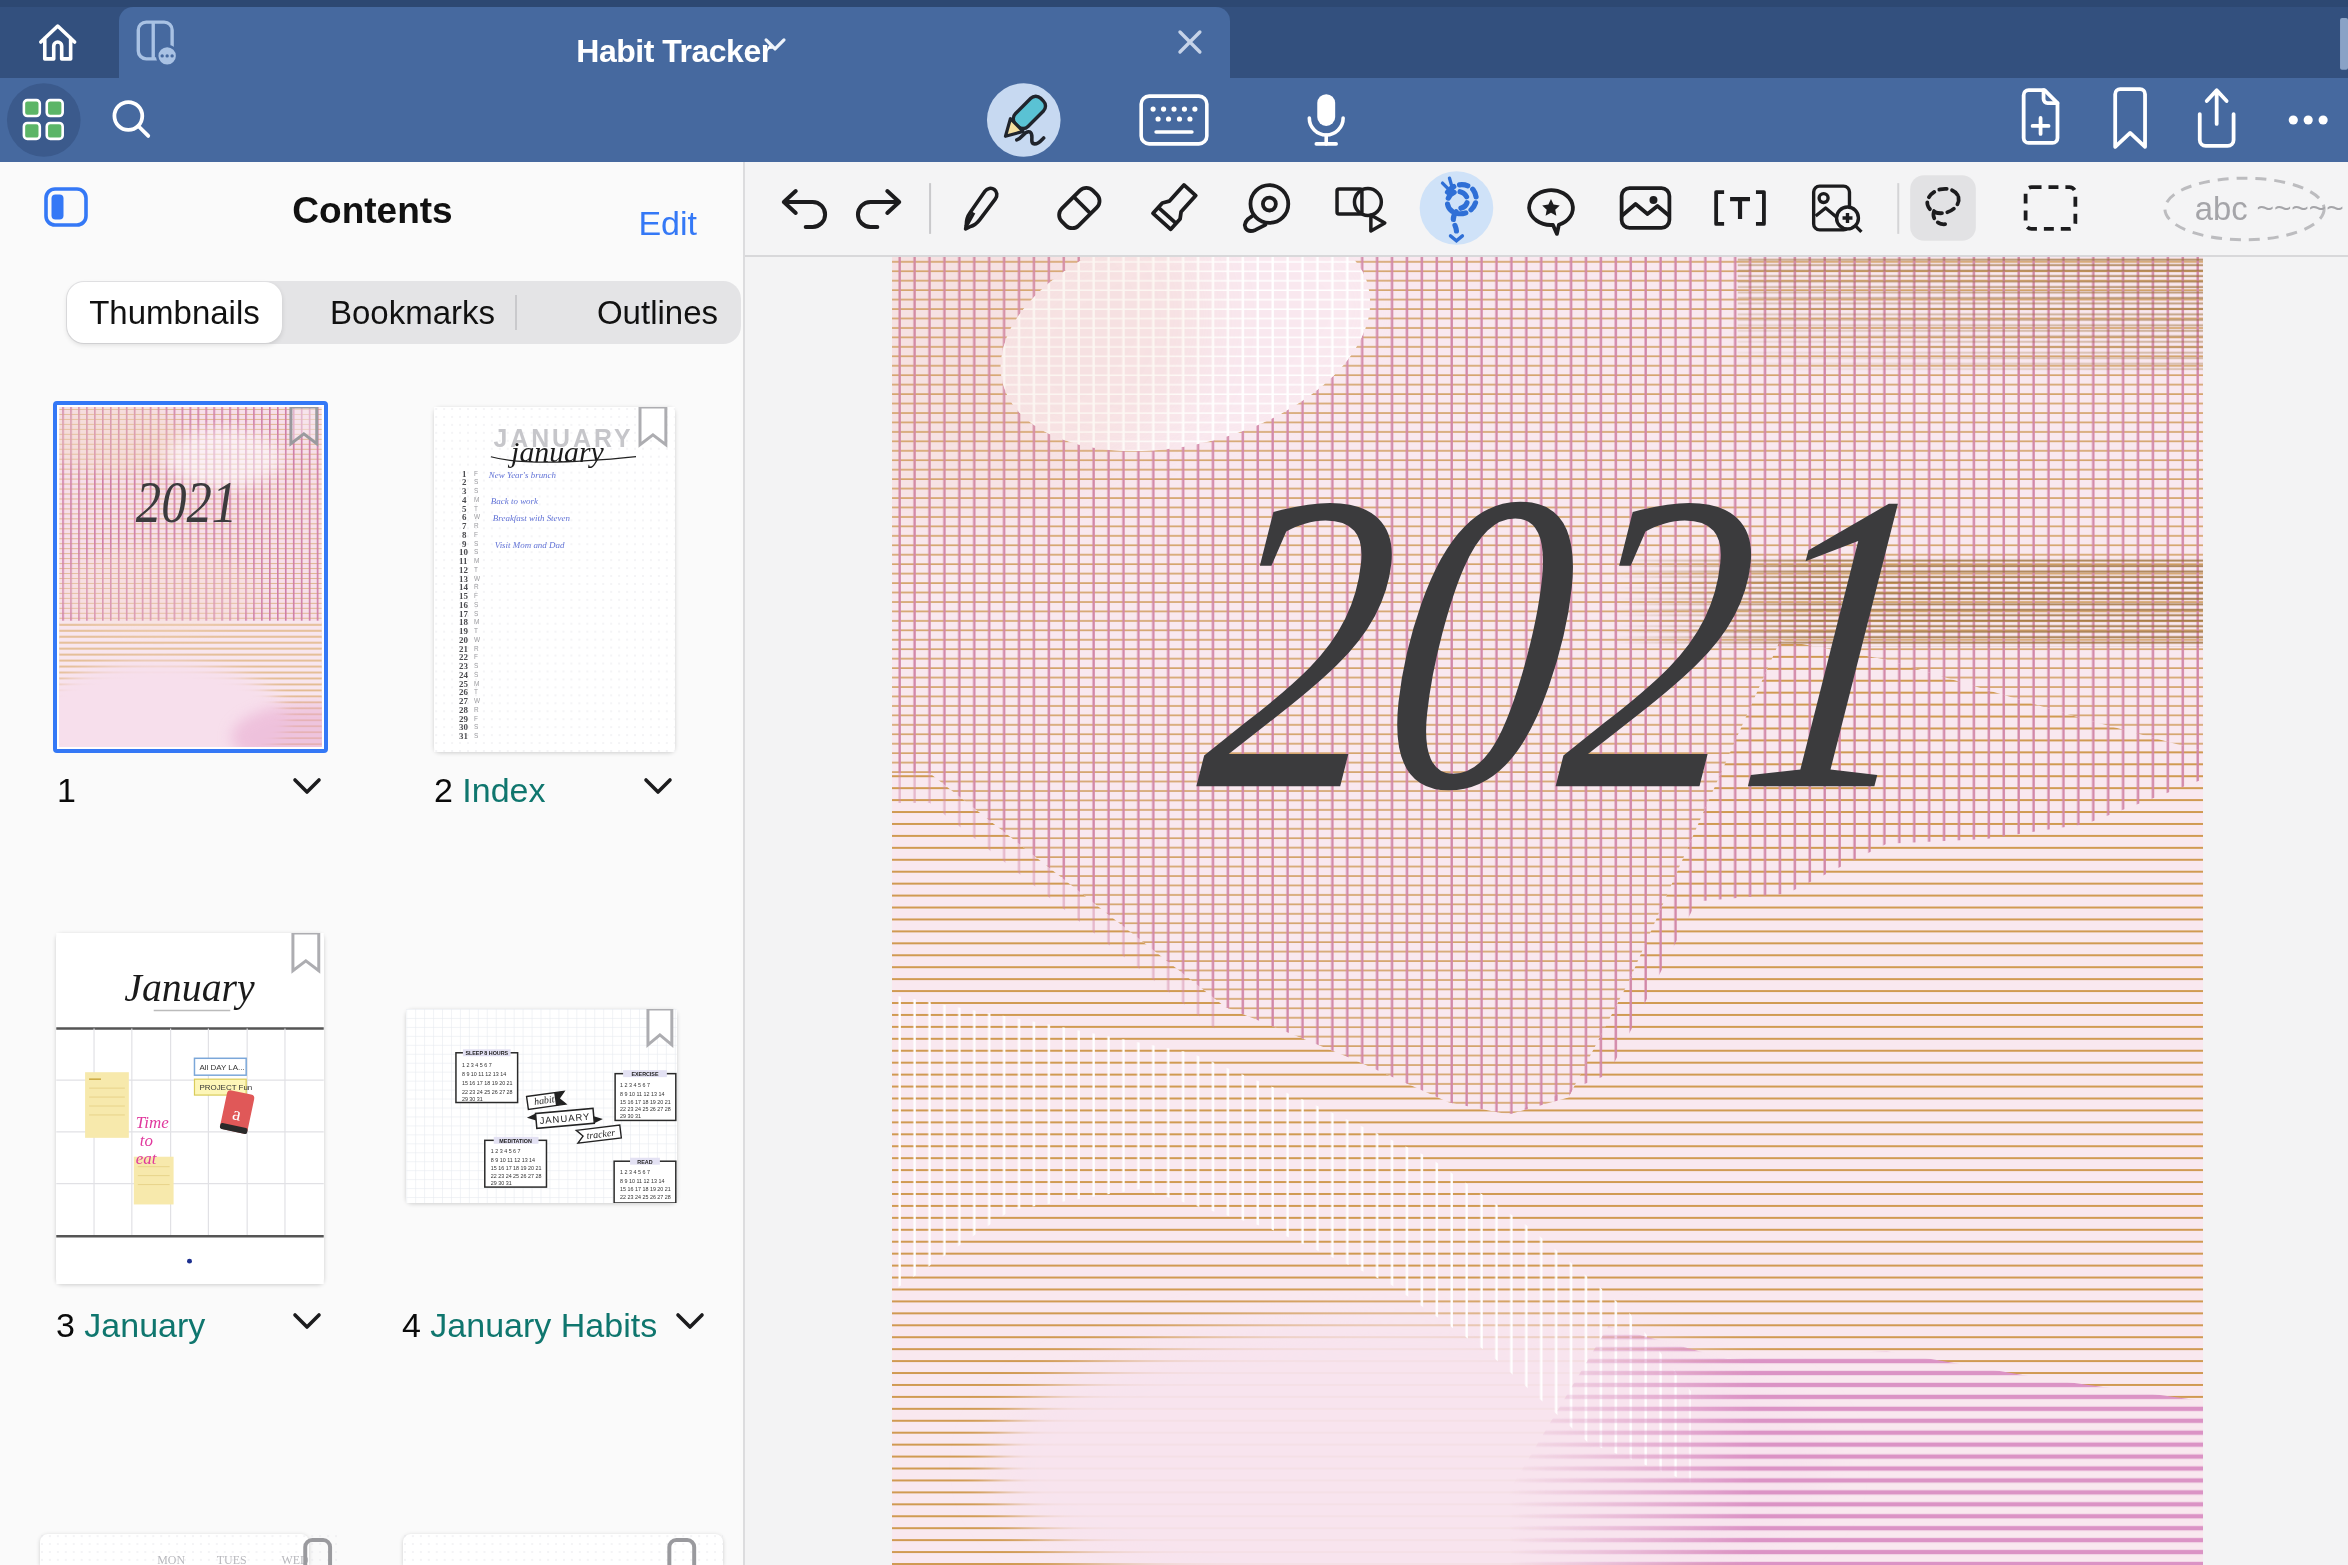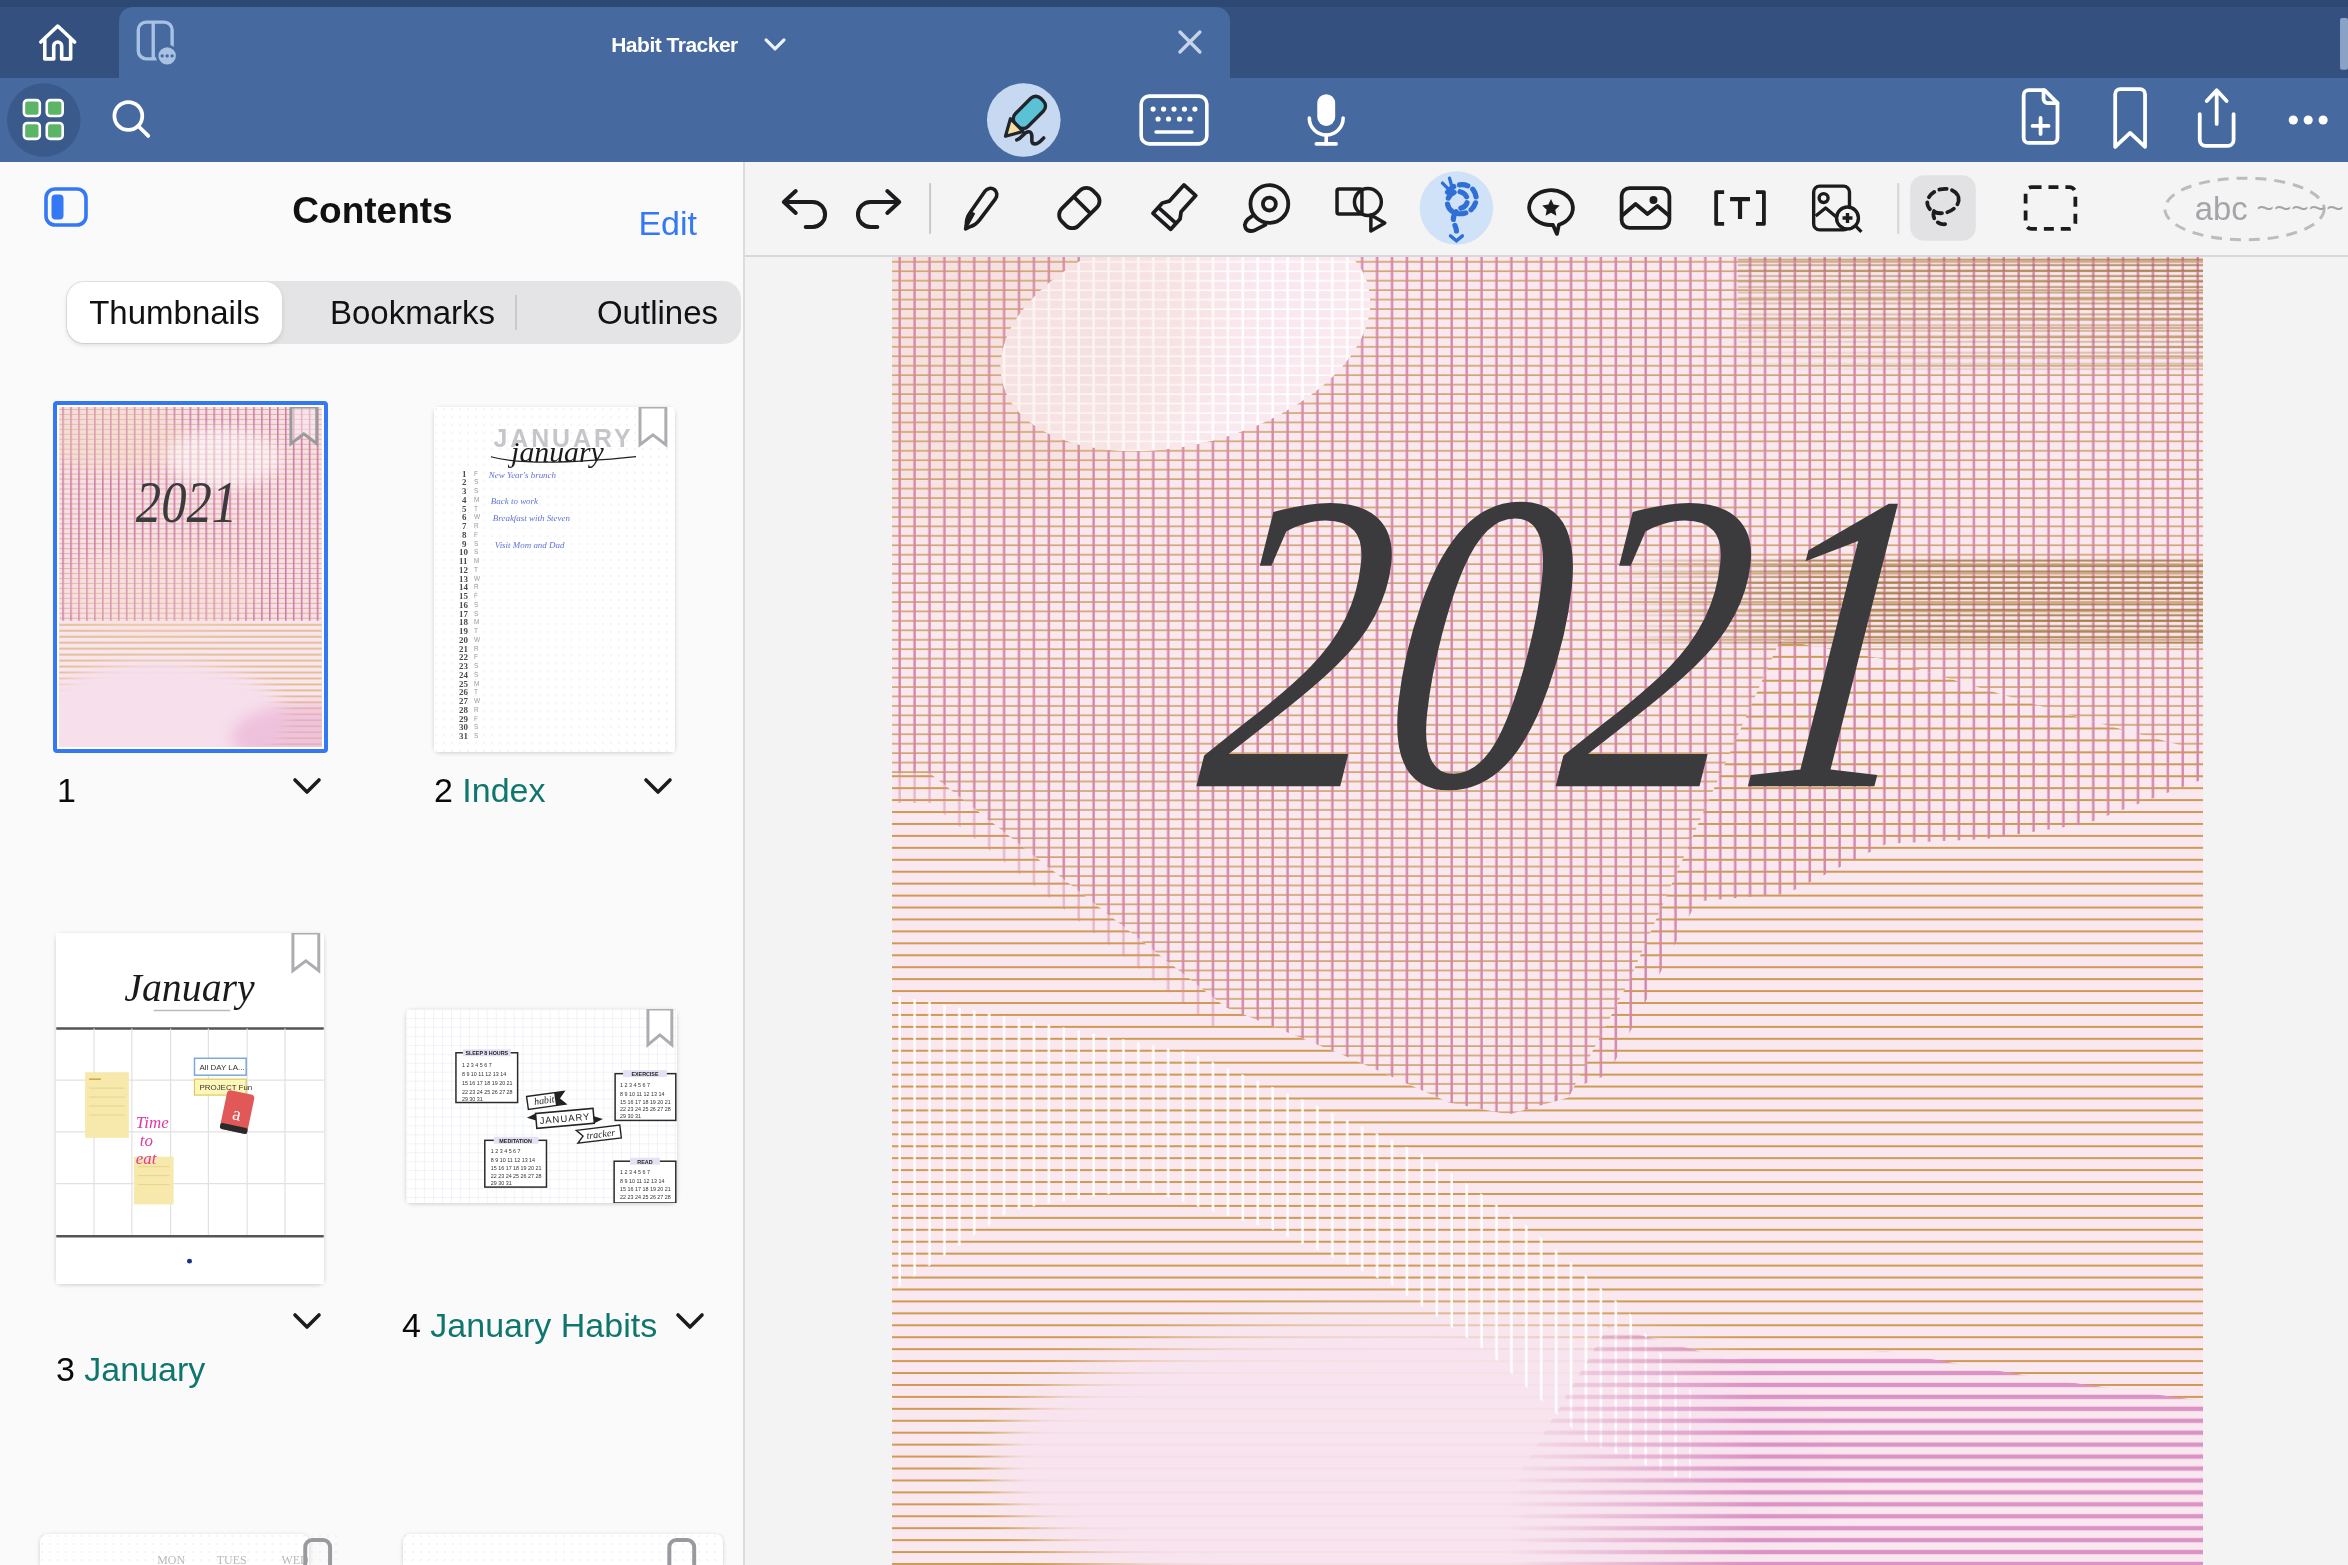--- a/index.html
+++ b/index.html
@@ -3,21 +3,21 @@
 <meta charset="utf-8">
 <style>
 html,body{margin:0;padding:0;}
 body{width:2348px;height:1565px;overflow:hidden;position:relative;font-family:"Liberation Sans",sans-serif;background:#f4f4f5;}
 .abs{position:absolute;}
 
 #tabbar{left:0;top:0;width:2348px;height:78px;background:#33507e;}
 #tabbar .topstrip{left:0;top:0;width:2348px;height:7px;background:#2d4872;position:absolute;}
 #tab{left:119px;top:7px;width:1111px;height:71px;background:#46699f;border-radius:14px 14px 0 0;position:absolute;}
 #bluebar{left:0;top:78px;width:2348px;height:85px;background:#46699f;}
-#tabtitle{width:1111px;top:26px;left:0;text-align:center;color:#fff;font-size:21px;font-weight:700;letter-spacing:-0.5px;position:absolute;}
+#tabtitle{width:1111px;top:26px;left:0;text-align:center;color:#fff;font-size:32px;font-weight:700;letter-spacing:-0.5px;position:absolute;}
 
 #sidebar{left:0;top:162px;width:745px;height:1403px;background:#fafafa;border-right:2px solid #dcdcde;box-sizing:border-box;}
 #contents{left:0;top:28px;width:745px;text-align:center;font-size:37px;font-weight:700;color:#111;position:absolute;}
 #edit{right:46px;top:30px;font-size:34px;color:#3478f6;position:absolute;margin-top:12px;}
 #seg{left:37px;top:119px;width:675px;height:63px;background:#e4e4e6;border-radius:18px;position:absolute;margin-left:29px;}
 #seg .pill{left:1px;top:1px;width:215px;height:61px;background:#fff;border-radius:17px;position:absolute;box-shadow:0 2px 5px rgba(0,0,0,.12);}
 #seg .lbl{position:absolute;top:0;height:63px;line-height:63px;text-align:center;font-size:33px;color:#111;}
 #seg .divd{position:absolute;left:449px;top:14px;width:2px;height:35px;background:#c9c9cc;}
 .thumbpage{position:absolute;background:#fff;border-radius:6px;box-shadow:0 1px 4px rgba(0,0,0,.18);}
 .tlabel{position:absolute;font-size:34px;color:#0a0a0a;}
@@ -311,21 +311,21 @@
         <g transform="translate(182,180) rotate(12)">
           <rect x="-14" y="-20" width="28" height="40" rx="4" fill="#e05858"></rect>
           <rect x="-14" y="14" width="28" height="6" rx="2" fill="#2a2a2a"></rect>
           <text x="0" y="8" text-anchor="middle" font-family="Liberation Serif" font-size="19" fill="#fff">a</text>
         </g>
         <circle cx="134" cy="330" r="2.5" fill="#1c2f8f"></circle>
         <path d="M238,0 h26 v38 l-13,-10 l-13,10 z" fill="#fff"></path>
         <path d="M238,0 h26 v38 l-13,-10 l-13,10 z" fill="none" stroke="#adadb1" stroke-width="3"></path>
       </svg>
     </div>
-    <div class="tlabel" style="left:56px;top:1144px;margin-top:44px;">3 <span class="gray">January</span></div>
+    <div class="tlabel" style="left:56px;top:1144px;">3 <span class="gray">January</span></div>
     <svg class="chev" style="left:292px;top:1150px" width="30" height="20" viewBox="0 0 30 20">
         <path d="M3,3 l12,12 l12,-12" fill="none" stroke="#1c1c1e" stroke-width="3.6" stroke-linecap="round" stroke-linejoin="round"></path>
       </svg>
 
     <div class="thumbpage" style="left:406px;top:847px;width:271px;height:194px;">
       <svg width="271" height="194" viewBox="0 0 272 195">
         <defs>
           <pattern id="gr4" width="9" height="9" patternUnits="userSpaceOnUse">
             <path d="M9,0 H0 V9" fill="none" stroke="#e4e7ee" stroke-width="1"></path>
           </pattern>

